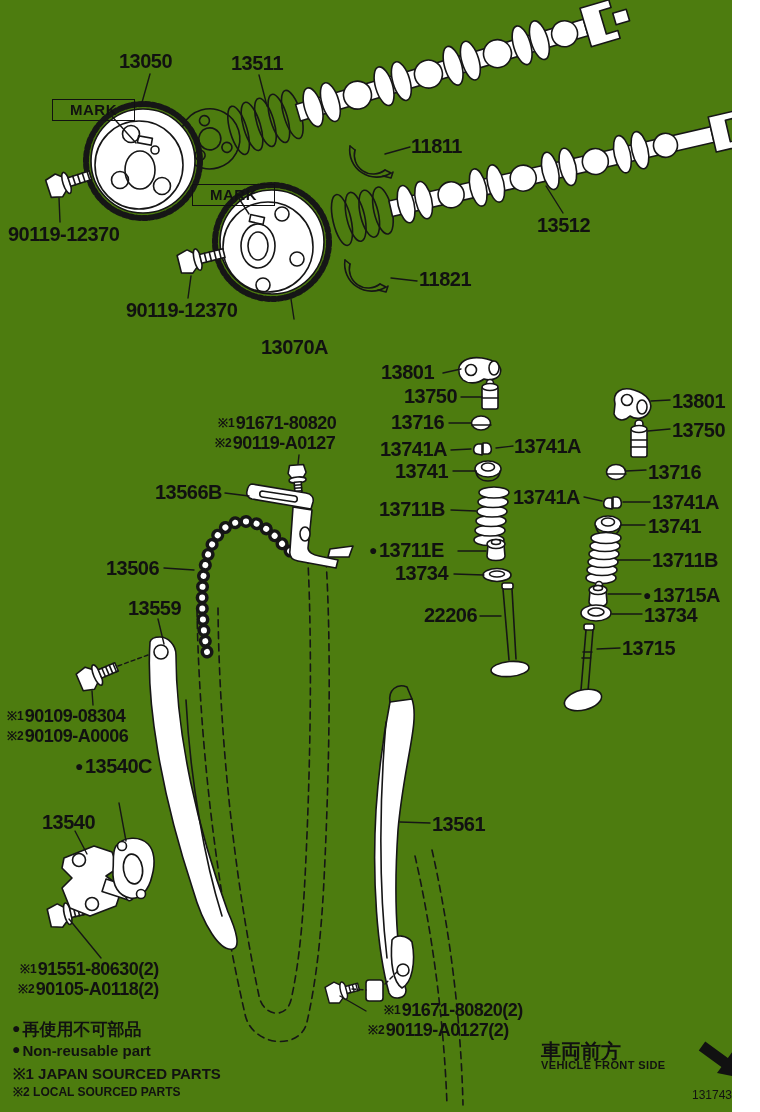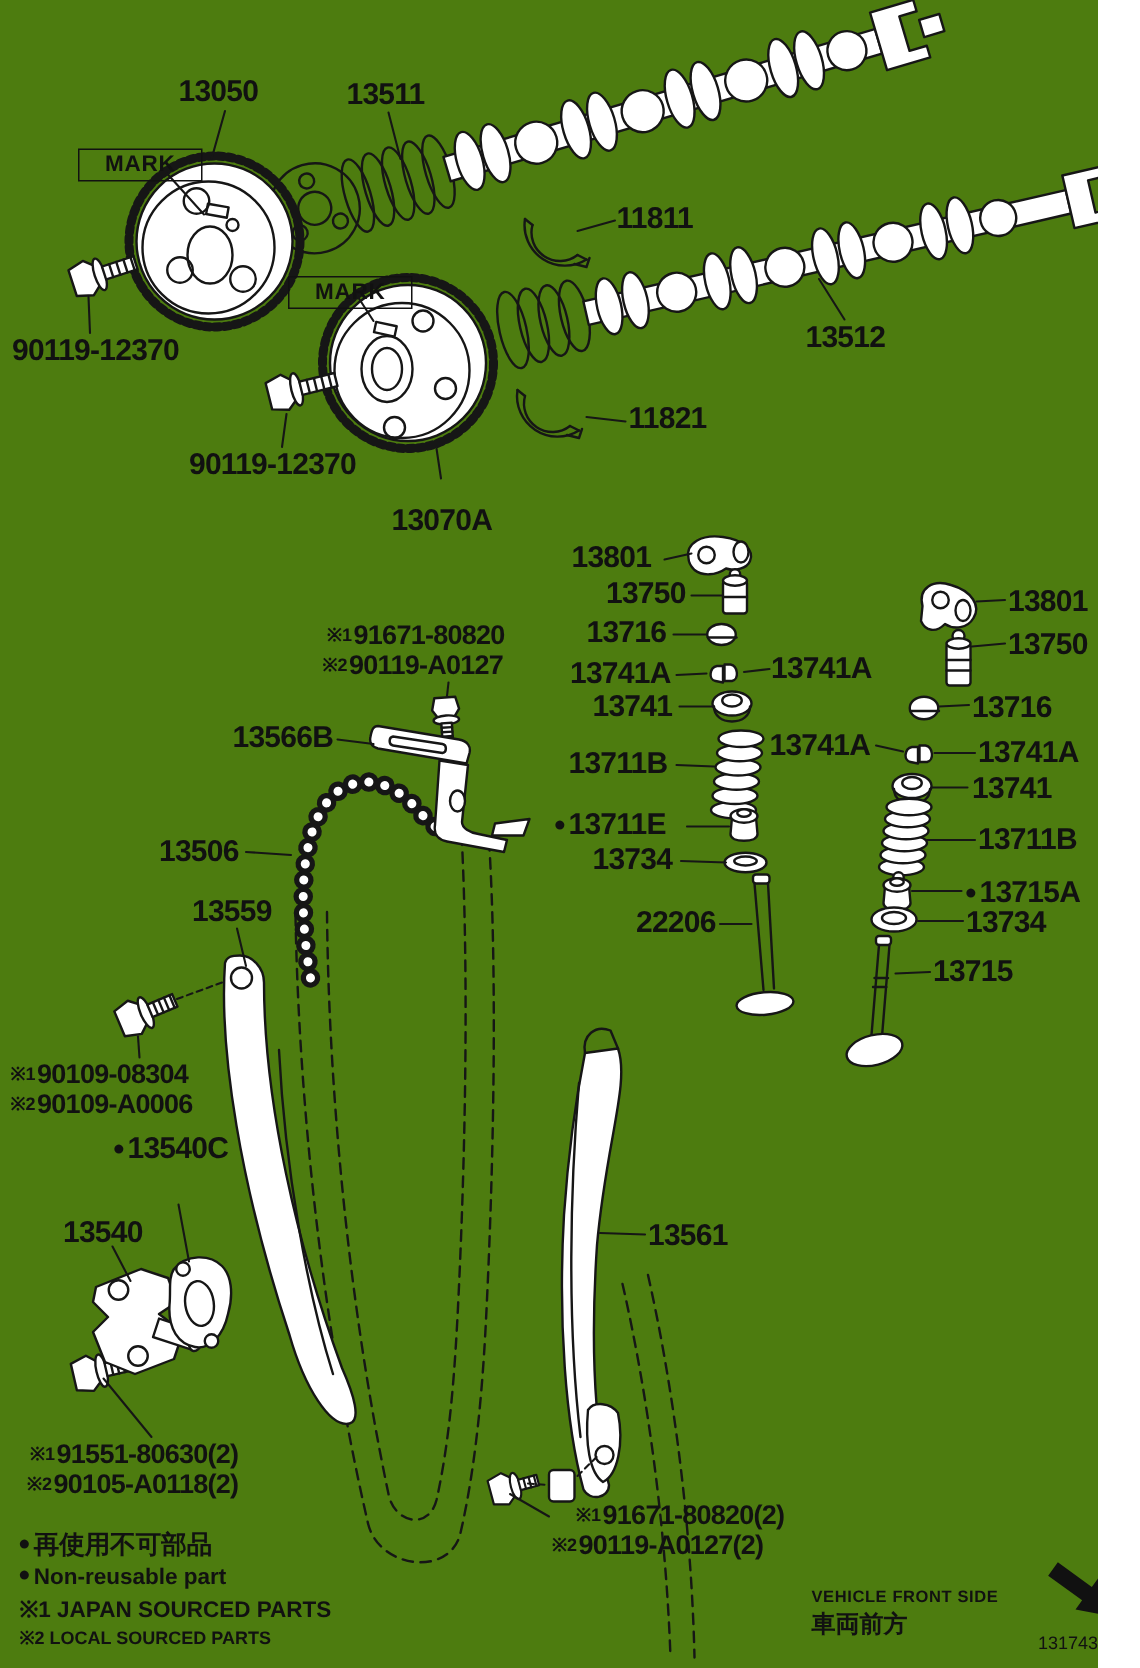--- a/index.html
+++ b/index.html
@@ -384,16 +384,16 @@
       <div class="lbl ref" style="left: 20px; top: 960px;"><span class="pref">※1</span><span>91551-80630(2)</span></div>
       <div class="lbl ref" style="left: 18px; top: 980px;"><span class="pref">※2</span><span>90105-A0118(2)</span></div>
       <div class="lbl ref" style="left: 368px; top: 1001px; margin-left: 16px;"><span class="pref">※1</span><span>91671-80820(2)</span></div>
       <div class="lbl ref" style="left: 368px; top: 1021px;"><span class="pref">※2</span><span>90119-A0127(2)</span></div>
       <div class="lbl legend" style="left: 12px; top: 1021px; font-size: 17px;"><span class="bullet">●</span><span>再使用不可部品</span></div>
       <div class="lbl legend" style="left: 12px; top: 1042px; font-size: 15px;"><span class="bullet">●</span><span>Non-reusable part</span></div>
       <div class="lbl legend" style="left: 13px; top: 1066px; font-size: 15px;"><span>※1 JAPAN SOURCED PARTS</span></div>
       <div class="lbl legend" style="left: 13px; top: 1086px; font-size: 12px;"><span>※2 LOCAL SOURCED PARTS</span></div>
     </div>
 
-  <div class="fs-static" style="left:541px;top:1076px;font-size:16px;">車両前方</div>
+  <div class="fs-static" style="left:541px;top:1041px;font-size:20px;">車両前方</div>
   <div class="fs-static" style="left:541px;top:1060px;font-size:11px;letter-spacing:0.4px;">VEHICLE FRONT SIDE</div>
   <div class="fs-static" style="left:692px;top:1089px;font-size:12px;font-weight:normal;">131743E</div>
 </div>
 
 </body></html>

